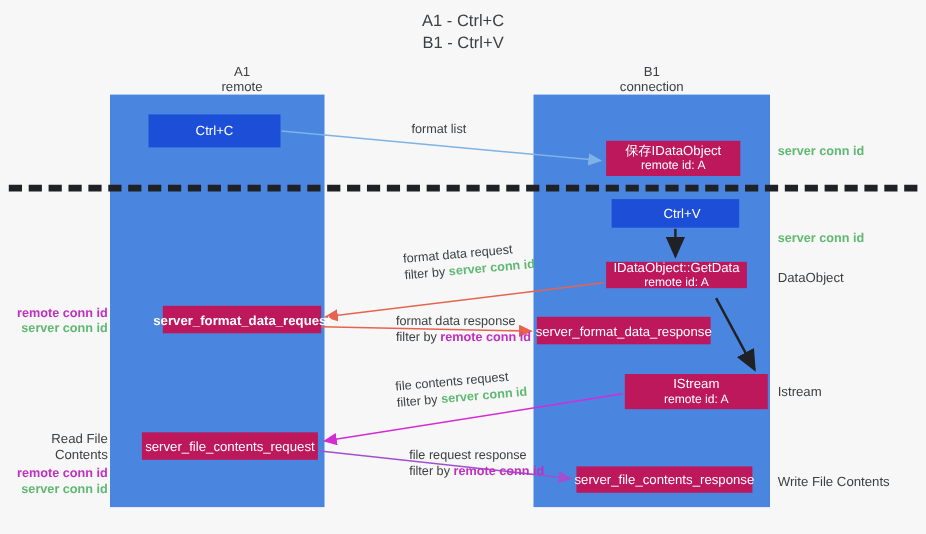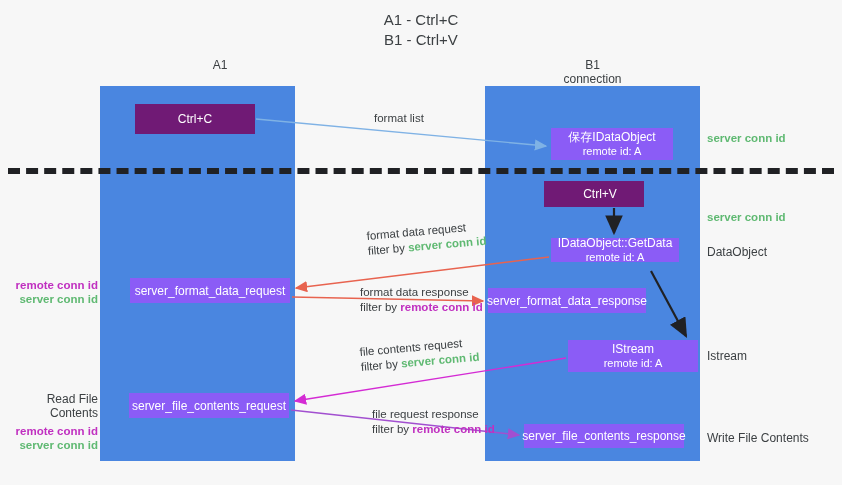--- a/index.html
+++ b/index.html
@@ -63,29 +63,29 @@
     display: flex;
     flex-direction: column;
     align-items: center;
     justify-content: center;
     text-align: center;
     color: #ffffff;
     font-size: 12px;
     line-height: 14px;
     padding: 2px 4px;
   }
-  .node-green { background: #701a75; }
-  .node-orange { background: #8b5cf6; align-items: center; }
+  .node-green { background: #1d4ed8; }
+  .node-orange { background: #be185d; align-items: center; }
   .node .line2 { font-size: 11px; line-height: 14px; }
 
   #node-ctrl-c       { left: 135px; top: 104px; width: 120px; height: 30px; }
   #node-save-idata   { left: 551px; top: 128px; width: 122px; height: 32px; }
-  #node-ctrl-v       { left: 544px; top: 181px; width: 100px; height: 26px; padding-left: 16px; }
+  #node-ctrl-v       { left: 556px; top: 181px; width: 116px; height: 26px; padding-left: 16px; }
   #node-getdata      { left: 551px; top: 238px; width: 128px; height: 24px; }
-  #node-fmt-req      { left: 130px; top: 278px; width: 160px; height: 25px; }
+  #node-fmt-req      { left: 148px; top: 278px; width: 144px; height: 25px; font-weight: bold; }
   #node-fmt-resp     { left: 488px; top: 288px; width: 158px; height: 25px; }
   #node-istream      { left: 568px; top: 340px; width: 130px; height: 32px; }
   #node-file-req     { left: 129px; top: 393px; width: 160px; height: 25px; }
   #node-file-resp    { left: 524px; top: 424px; width: 160px; height: 24px; }
 
   
   .annot {
     font-size: 11.5px;
     line-height: 14px;
   }
@@ -132,20 +132,21 @@
 
 <div id="diagram-root">
 
   <div id="title-block" class="abs">
     <div>A1 - Ctrl+C</div>
     <div>B1 - Ctrl+V</div>
   </div>
 
   <div id="lane-header-a1" class="abs lane-header">
     <div>A1</div>
+    <div>remote</div>
   </div>
   <div id="lane-header-b1" class="abs lane-header">
     <div>B1</div>
     <div>connection</div>
   </div>
 
   <div id="lane-a1" class="abs lane-column"></div>
   <div id="lane-b1" class="abs lane-column"></div>
 
   <svg class="abs" style="left:0;top:0;width:842px;height:485px;pointer-events:none;">

